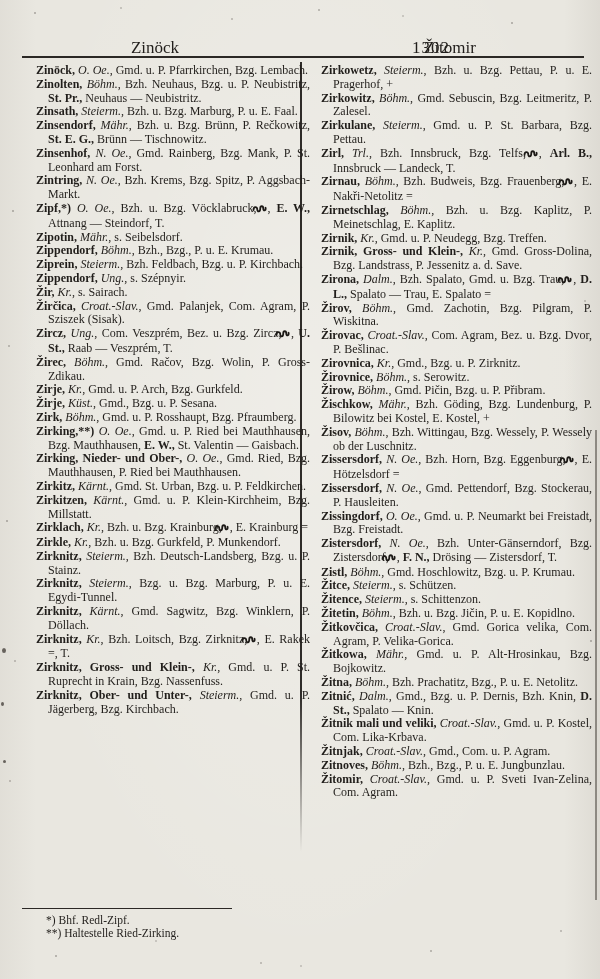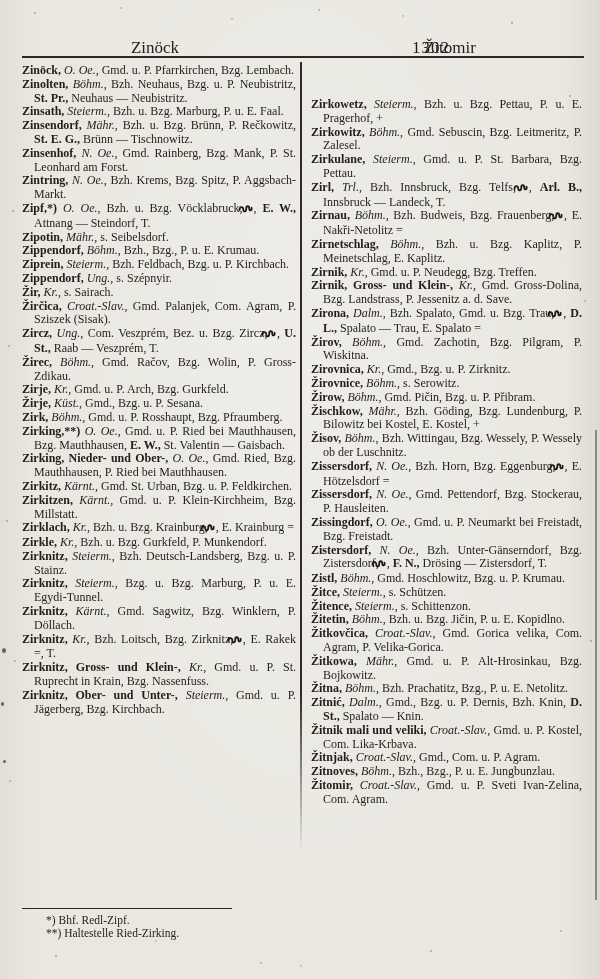--- a/index.html
+++ b/index.html
@@ -32,22 +32,22 @@
   .speck{position:absolute;background:#3d3833;border-radius:50%;opacity:.75;}
   .edge-line-right{position:absolute;right:3px;top:430px;height:470px;width:2px;background:#6a655e;opacity:.7;}
   .header{position:absolute;top:38px;left:0;width:540px;height:18px;font-size:17px;}
   .header .h-left{position:absolute;left:20px;width:270px;text-align:center;}
   .header .h-center{position:absolute;left:150px;width:300px;text-align:right;letter-spacing:1px;}
   .header .h-right{position:absolute;left:310px;width:280px;text-align:center;}
   .header-rule{position:absolute;top:56px;left:22px;width:562px;height:2px;background:#2b2825;}
   .col-divider{position:absolute;left:300px;top:62px;width:2px;height:790px;
     background:linear-gradient(#2e2b28 0%, #2e2b28 80%, rgba(46,43,40,0) 100%);}
   .column{position:absolute;top:64px;font-size:12px;line-height:13.8px;text-align:justify;}
-  .column.left{left:22px;width:274px;}
-  .column.right{left:311px;width:271px;margin-top:34px;}
+  .column.left{left:36px;width:274px;}
+  .column.right{left:321px;width:271px;}
   .entry{padding-left:12px;text-indent:-12px;margin:0;}
   .bd{font-weight:bold;}
   .it{font-style:italic;}
   .horn{display:inline-block;vertical-align:-1px;margin:0 1px;}
   .footnotes{position:absolute;left:22px;top:908px;width:274px;font-size:11.5px;line-height:13px;}
   .footnote-rule{width:210px;height:1px;background:#2b2825;margin-bottom:5px;}
   .footnote{padding-left:24px;}
 </style>
 </head>
 <body>
@@ -120,20 +120,21 @@
         <div class="entry"><span class="bd">Zirnau,</span><span class=""> </span><span class="it">Böhm.</span><span class="">, Bzh. Budweis, Bzg. Frauenberg, </span><span class="horn"><svg width="15" height="9" viewBox="0 0 20 12">
               <path d="M2 8 C2 3 7 3 7 7 C7 11 11 11 11 6 C11 2 15 2 15 6 C15 10 19 9 18 5" fill="none" stroke="#1c1916" stroke-width="2.4" stroke-linecap="round"></path>
             </svg></span><span class="">, E. Nakři-Netolitz =</span></div>
         <div class="entry"><span class="bd">Zirnetschlag,</span><span class=""> </span><span class="it">Böhm.</span><span class="">, Bzh. u. Bzg. Kaplitz, P. Meinetschlag, E. Kaplitz.</span></div>
         <div class="entry"><span class="bd">Zirnik,</span><span class=""> </span><span class="it">Kr.</span><span class="">, Gmd. u. P. Neudegg, Bzg. Treffen.</span></div>
         <div class="entry"><span class="bd">Zirnik, Gross- und Klein-,</span><span class=""> </span><span class="it">Kr.</span><span class="">, Gmd. Gross-Dolina, Bzg. Landstrass, P. Jessenitz a. d. Save.</span></div>
         <div class="entry"><span class="bd">Zirona,</span><span class=""> </span><span class="it">Dalm.</span><span class="">, Bzh. Spalato, Gmd. u. Bzg. Trau, </span><span class="horn"><svg width="15" height="9" viewBox="0 0 20 12">
               <path d="M2 8 C2 3 7 3 7 7 C7 11 11 11 11 6 C11 2 15 2 15 6 C15 10 19 9 18 5" fill="none" stroke="#1c1916" stroke-width="2.4" stroke-linecap="round"></path>
             </svg></span><span class="">, </span><span class="bd">D. L.,</span><span class=""> Spalato — Trau, E. Spalato =</span></div>
         <div class="entry"><span class="bd">Žirov,</span><span class=""> </span><span class="it">Böhm.</span><span class="">, Gmd. Zachotin, Bzg. Pilgram, P. Wiskitna.</span></div>
+        <div class="entry"><span class="bd">Žirovac,</span><span class=""> </span><span class="it">Croat.-Slav.</span><span class="">, Com. Agram, Bez. u. Bzg. Dvor, P. Bešlinac.</span></div>
         <div class="entry"><span class="bd">Zirovnica,</span><span class=""> </span><span class="it">Kr.</span><span class="">, Gmd., Bzg. u. P. Zirknitz.</span></div>
         <div class="entry"><span class="bd">Žirovnice,</span><span class=""> </span><span class="it">Böhm.</span><span class="">, s. Serowitz.</span></div>
         <div class="entry"><span class="bd">Žirow,</span><span class=""> </span><span class="it">Böhm.</span><span class="">, Gmd. Pičin, Bzg. u. P. Přibram.</span></div>
         <div class="entry"><span class="bd">Žischkow,</span><span class=""> </span><span class="it">Mähr.</span><span class="">, Bzh. Göding, Bzg. Lundenburg, P. Bilowitz bei Kostel, E. Kostel, +</span></div>
         <div class="entry"><span class="bd">Žisov,</span><span class=""> </span><span class="it">Böhm.</span><span class="">, Bzh. Wittingau, Bzg. Wessely, P. Wessely ob der Luschnitz.</span></div>
         <div class="entry"><span class="bd">Zissersdorf,</span><span class=""> </span><span class="it">N. Oe.</span><span class="">, Bzh. Horn, Bzg. Eggenburg, </span><span class="horn"><svg width="15" height="9" viewBox="0 0 20 12">
               <path d="M2 8 C2 3 7 3 7 7 C7 11 11 11 11 6 C11 2 15 2 15 6 C15 10 19 9 18 5" fill="none" stroke="#1c1916" stroke-width="2.4" stroke-linecap="round"></path>
             </svg></span><span class="">, E. Hötzelsdorf =</span></div>
         <div class="entry"><span class="bd">Zissersdorf,</span><span class=""> </span><span class="it">N. Oe.</span><span class="">, Gmd. Pettendorf, Bzg. Stockerau, P. Hausleiten.</span></div>
         <div class="entry"><span class="bd">Zissingdorf,</span><span class=""> </span><span class="it">O. Oe.</span><span class="">, Gmd. u. P. Neumarkt bei Freistadt, Bzg. Freistadt.</span></div>

